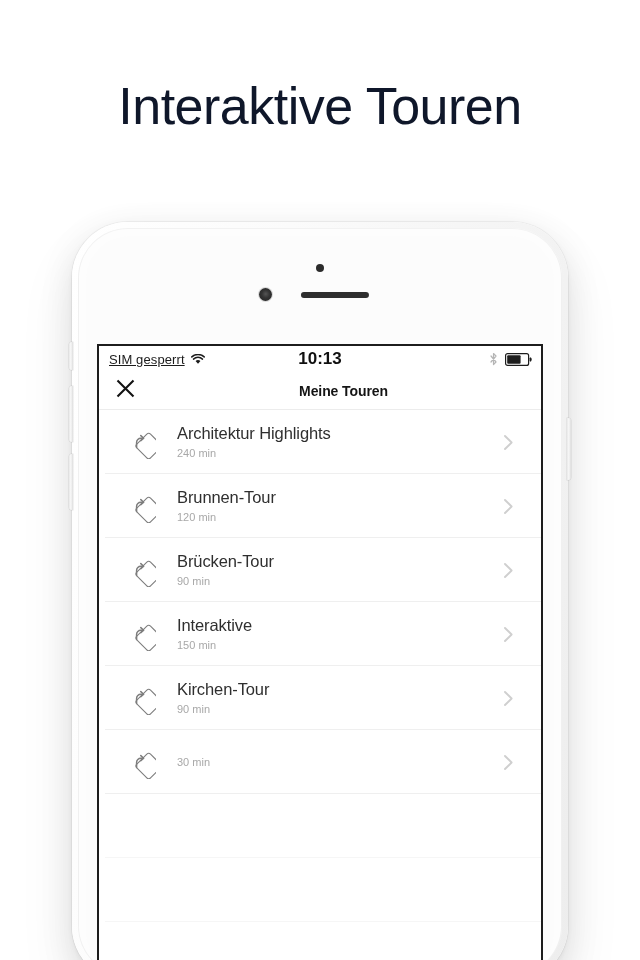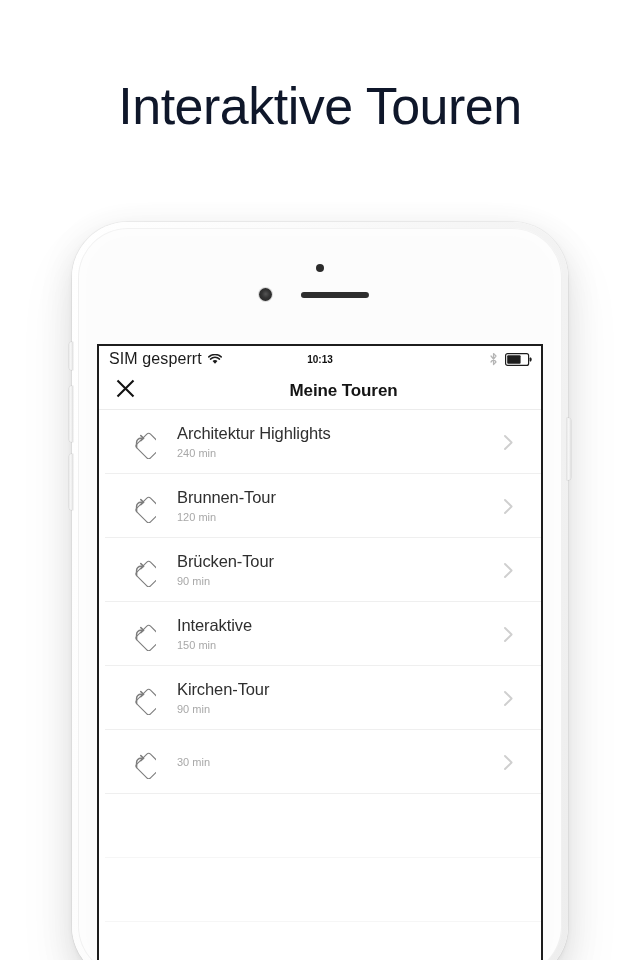--- a/index.html
+++ b/index.html
@@ -125,26 +125,26 @@
     position: relative;
     height: 26px;
     background: #ffffff;
     display: flex;
     align-items: center;
     padding: 0 9px 0 10px;
     font-size: 13px;
     color: #1a1a1a;
   }
   .sb-left { display: flex; align-items: center; gap: 6px; }
-  .sb-carrier { font-size: 16px; color: #1b1b1b; letter-spacing: 0.1px; }
+  .sb-carrier { font-size: 13px; color: #1b1b1b; letter-spacing: 0.1px; text-decoration: underline; }
   .sb-center {
     position: absolute;
     left: 0; right: 0;
     text-align: center;
-    font-size: 10px;
+    font-size: 17px;
     font-weight: bold;
     color: #101010;
     pointer-events: none;
   }
   .sb-right {
     margin-left: auto;
     display: flex;
     align-items: center;
     gap: 7px;
     position: relative;
@@ -166,21 +166,21 @@
     height: 38px;
     display: flex;
     align-items: center;
     justify-content: center;
     cursor: pointer;
   }
   .nav-title {
     position: absolute;
     left: 0; right: 0;
     text-align: center;
-    font-size: 17px;
+    font-size: 14px;
     font-weight: bold;
     color: #141414;
     letter-spacing: -0.1px;
     pointer-events: none;
     margin-left: 47px;
   }
 
   
   .tour-list { background: #ffffff; }
   .tour-row {

